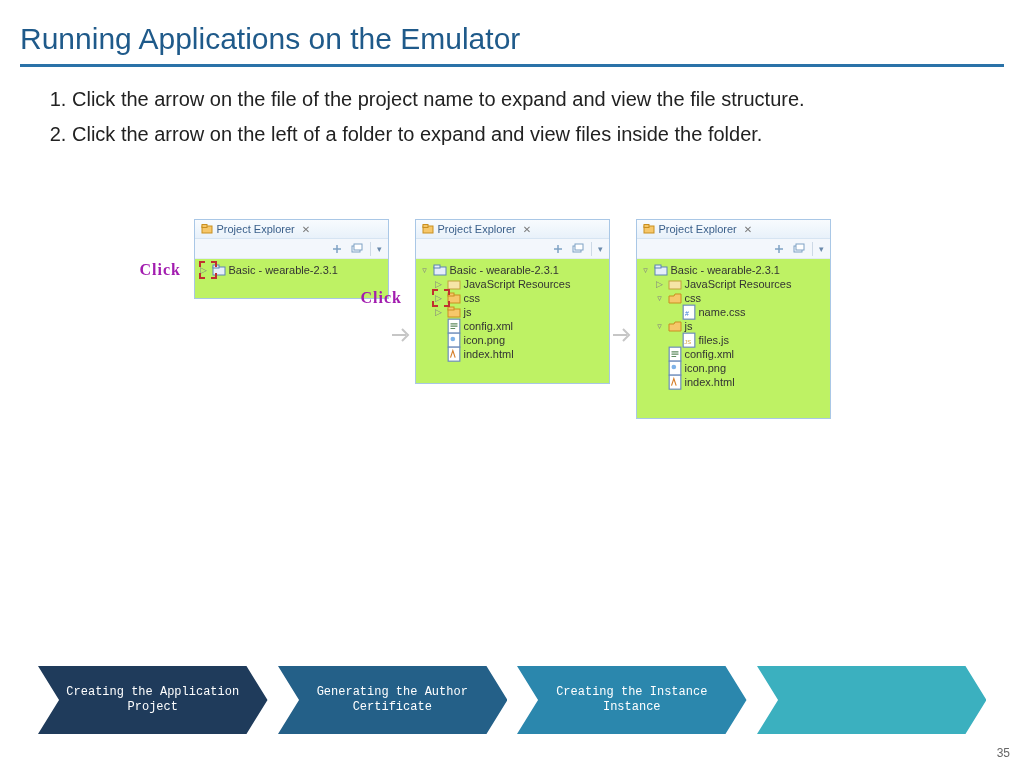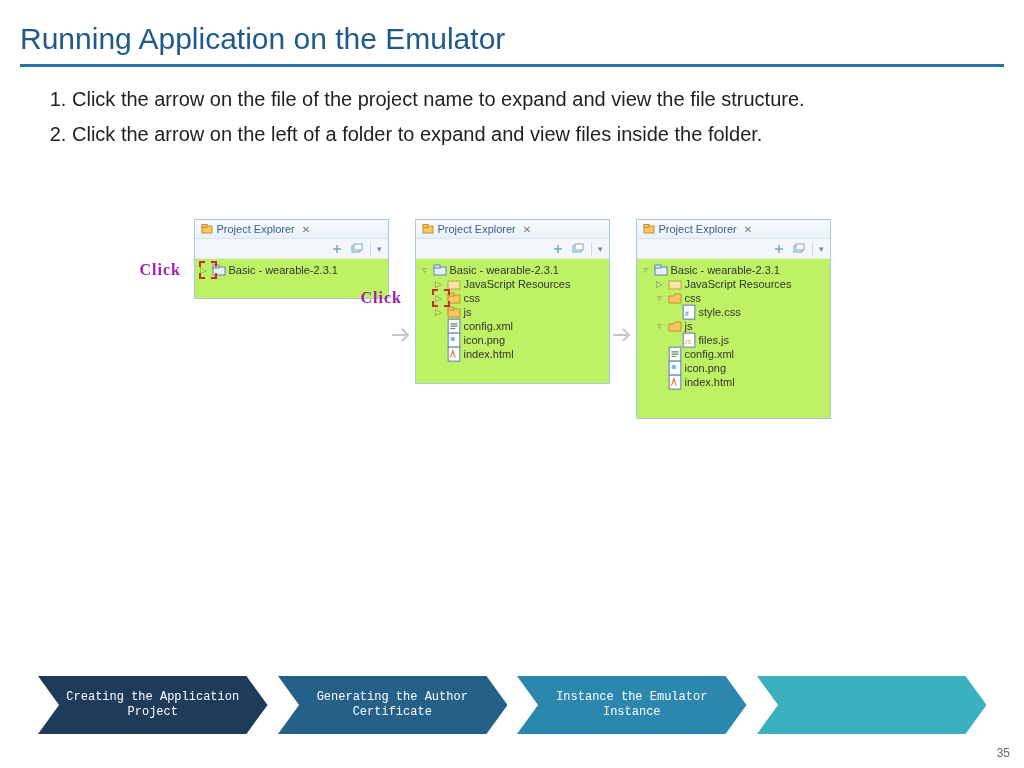--- a/index.html
+++ b/index.html
@@ -33,30 +33,30 @@
   .tree .children { padding-left: 14px; }
   .tree .twisty { width: 10px; height: 10px; display: inline-flex; align-items: center; justify-content: center; color: #808080; font-size: 9px; }
   .folder-icon, .file-icon, .proj-icon { width: 14px; height: 12px; display: inline-flex; align-items: center; justify-content: center; }
 
   .click-label { position: absolute; font-family: "Comic Sans MS", "Bradley Hand", cursive; font-size: 16px; color: #a21caf; font-weight: 700; letter-spacing: 1px; }
   .click-box { position: absolute; border: 2px dashed #c03030; width: 18px; height: 18px; pointer-events: none; }
 
   .arrow-between { position: absolute; top: 50%; width: 24px; height: 24px; color: #c9c9c9; pointer-events: none; }
 
   .steps-row { position: absolute; left: 38px; right: 38px; bottom: 34px; display: flex; gap: 10px; }
-  .step-chevron { flex: 1; position: relative; height: 58px; display: flex; align-items: center; justify-content: flex-start; }
+  .step-chevron { flex: 1; position: relative; height: 68px; display: flex; align-items: center; justify-content: flex-start; }
   .step-chevron svg { position: absolute; inset: 0; width: 100%; height: 100%; }
   .step-text { position: relative; z-index: 2; font-family: "Consolas", "Courier New", monospace; font-size: 12px; color: #fff; text-align: center; line-height: 1.25; padding: 0 18px; }
 
   .page-number { position: absolute; right: 14px; bottom: 8px; font-size: 12px; color: #666; margin-left: 20px; }
 </style>
 </head>
 <body>
 
-<h1 class="slide-title">Running Application on the Emulator</h1>
+<h1 class="slide-title">Running Applications on the Emulator</h1>
 <div class="title-underline"></div>
 
 <div class="instructions">
   <ol>
     <li>Click the arrow on the file of the project name to expand and view the file structure.</li>
     <li>Click the arrow on the left of a folder to expand and view files inside the folder.</li>
   </ol>
 </div>
 
 <div class="panels-row">
@@ -290,21 +290,21 @@
         </ul>
         <ul class="children" style="padding-left:28px;">
           <li>
               <span class="twisty" style="visibility:hidden">▷</span>
               <span class="file-icon">
                 <svg viewBox="0 0 12 14">
                   <rect x="1" y="1" width="10" height="12" fill="#fff" stroke="#6b8bbb"></rect>
                   <text x="2.5" y="10" font-size="6" fill="#3a7fd4">#</text>
                 </svg>
               </span>
-              <span>style.css</span>
+              <span>name.css</span>
             </li>
         </ul>
         <ul class="children">
           <li>
               <span class="twisty">▿</span>
               <span class="folder-icon">
                 <svg viewBox="0 0 14 12">
                   <path d="M1 4h5l1-2h6v9H1z" fill="#f6c76a" stroke="#c98f1f"></path>
                 </svg>
               </span>
@@ -371,21 +371,21 @@
   <div class="step-chevron">
     <svg viewBox="0 0 240 58" preserveAspectRatio="none">
         <polygon points="0,0 218,0 240,29 218,58 0,58 22,29" fill="#246088"></polygon>
       </svg>
     <div class="step-text">Generating the Author Certificate</div>
   </div>
   <div class="step-chevron">
     <svg viewBox="0 0 240 58" preserveAspectRatio="none">
         <polygon points="0,0 218,0 240,29 218,58 0,58 22,29" fill="#2b87ad"></polygon>
       </svg>
-    <div class="step-text">Instance the Emulator Instance</div>
+    <div class="step-text">Creating the Instance Instance</div>
   </div>
   <div class="step-chevron">
     <svg viewBox="0 0 240 58" preserveAspectRatio="none">
         <polygon points="0,0 218,0 240,29 218,58 0,58 22,29" fill="#3bb0bf"></polygon>
       </svg>
   </div>
 </div>
 
 <div class="page-number">35</div>
 

